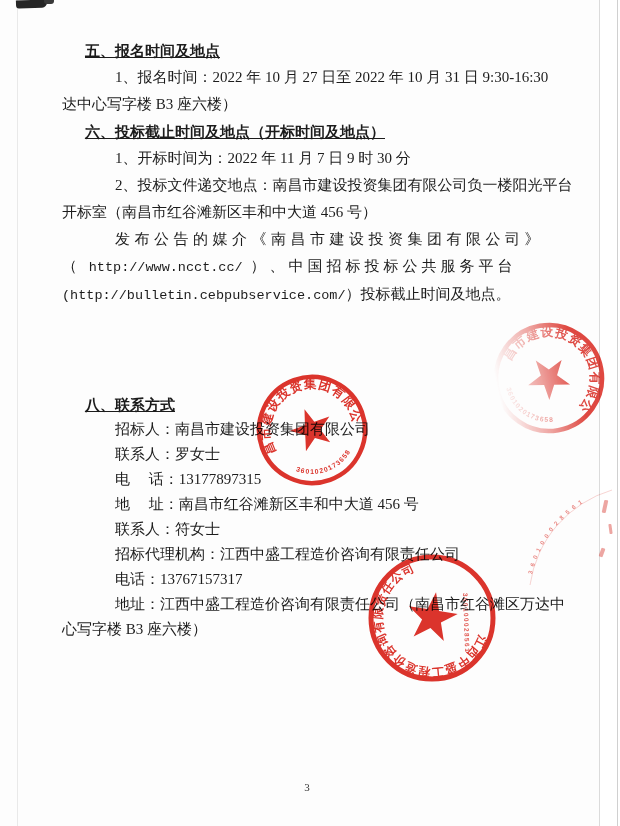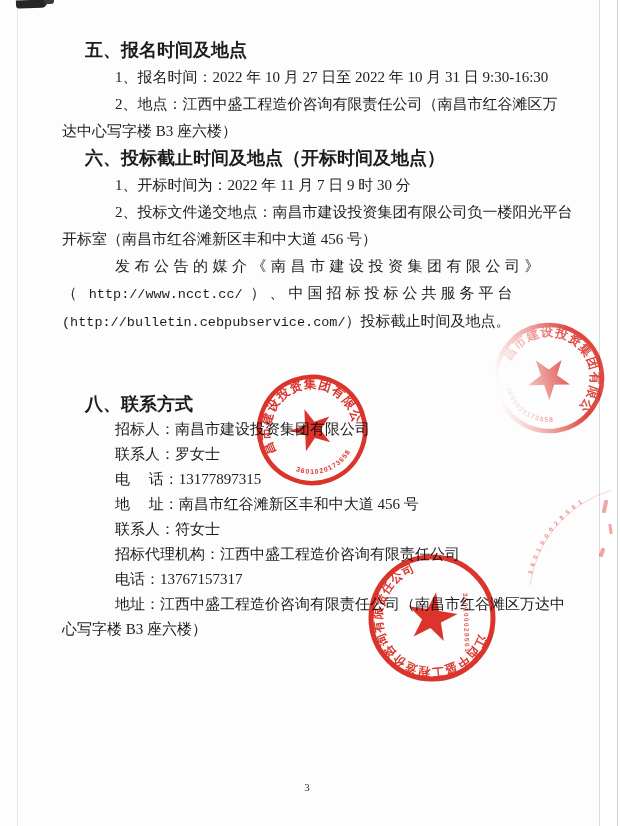--- a/index.html
+++ b/index.html
@@ -15,21 +15,21 @@
   .edge.r2 { left:617px; background:#c4c4c4; opacity:.8; }
   .right-band { position:absolute; left:600px; top:0; width:20px; height:826px; background:#ffffff; }
   .smudge  { position:absolute; left:16px; top:0;  width:31px; height:8px;  background:#262626; border-radius:0 0 5px 3px; transform:rotate(-2deg); }
   .smudge2 { position:absolute; left:44px; top:0;  width:10px; height:4px;  background:#3a3a3a; border-radius:0 0 3px 3px; }
 
   
   .block { position:absolute; left:62px; width:540px; font-size:15px; }
   .b1 { top:37px;  line-height:27px; }
   .b2 { top:392px; line-height:25px; }
   .line { white-space:pre; }
-  .line.h { font-weight:700; padding-left:23px; font-family:"Liberation Sans","DejaVu Sans",sans-serif; font-size:18px; }
+  .line.h { font-weight:700; padding-left:23px; font-family:"Liberation Sans","DejaVu Sans",sans-serif; font-size:15px;text-decoration:underline; }
   .line.i { padding-left:53px; }
   .line.c { padding-left:0; }
   .cjk-wide { letter-spacing:4.5px; }
   .cjk-sp   { letter-spacing:4px; }
   .url { font-family:"Liberation Mono","DejaVu Sans Mono",monospace; font-size:13.5px; letter-spacing:0;text-align:right; }
   .pagenum { position:absolute; left:62px; top:781px; width:490px; text-align:center; font-size:11px; color:#333; }
 
   
   .seal { position:absolute; mix-blend-mode:multiply; }
   .seal text { font-family:"Liberation Sans","DejaVu Sans",sans-serif; font-weight:700; }
@@ -49,21 +49,20 @@
   <div class="edge l"></div>
   <div class="right-band"></div>
   <div class="edge r1"></div>
   <div class="edge r2"></div>
   <div class="smudge"></div>
   <div class="smudge2"></div>
 
   <div class="block b1">
       <div class="line h"><span>五、报名时间及地点</span></div>
       <div class="line i"><span>1、报名时间：2022 年 10 月 27 日至 2022 年 10 月 31 日 9:30-16:30</span></div>
-      <div class="line i"><span>2、地点：江西中盛工程造价咨询有限责任公司（南昌市红谷滩区万</span></div>
       <div class="line c"><span>达中心写字楼 B3 座六楼）</span></div>
       <div class="line h"><span>六、投标截止时间及地点（开标时间及地点）</span></div>
       <div class="line i"><span>1、开标时间为：2022 年 11 月 7 日 9 时 30 分</span></div>
       <div class="line i"><span>2、投标文件递交地点：南昌市建设投资集团有限公司负一楼阳光平台</span></div>
       <div class="line c"><span>开标室（南昌市红谷滩新区丰和中大道 456 号）</span></div>
       <div class="line i"><span class="cjk-wide">发布公告的媒介《南昌市建设投资集团有限公司》</span></div>
       <div class="line c"><span class="cjk-sp">（ </span><span class="url">http://www.ncct.cc/</span><span class="cjk-sp"> ）、中国招标投标公共服务平台</span></div>
       <div class="line c"><span class="url">(http://bulletin.cebpubservice.com/</span><span>）投标截止时间及地点。</span></div>
     </div>
   <div class="block b2">

